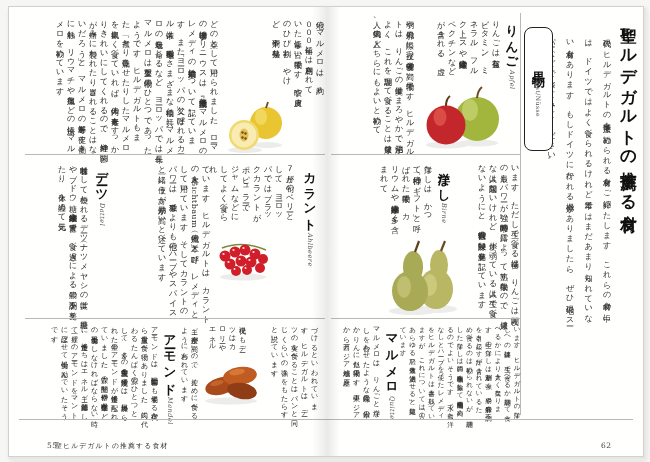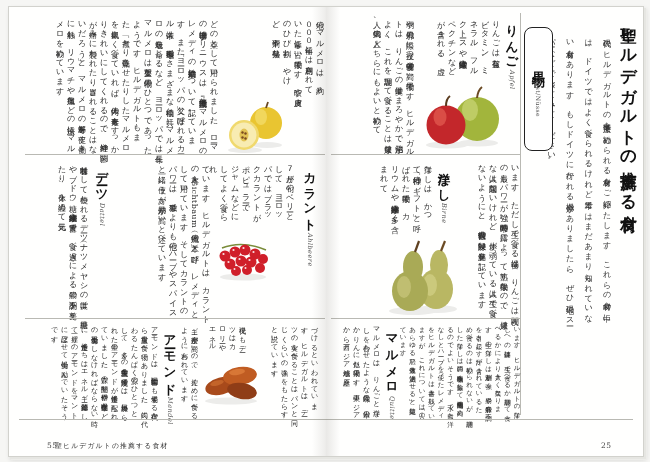--- a/index.html
+++ b/index.html
@@ -95,21 +95,21 @@
   <div class="vt tiny" style="left:382px;top:315px;width:130px;height:95px;">います。ヒルデガルトの洋なしへの評価は、生で食べるか調理して食べるかにより大きく異なります。生の洋なしは刺激が強く、腸や肝臓の不調を引き起こす汁が含まれているため食べるのは勧められないが、調理した洋なしは腸の腐敗物を除去して消化機能を高めるのでよいそうです。水で煮た洋なしとハーブを使ったレメディをヒルデガルトは書き残していますが、これについては「人のあらゆる悪い体液を消滅させる」と絶賛しています。</div>
 
   <div class="sec-head" style="left:374px;top:319px;">
     <span class="head-jp">マルメロ</span><span class="head-latin">Quitte</span>
   </div>
   <div class="vt small" style="left:320px;top:315px;width:52px;height:95px;">マルメロは、りんごと洋なしを合わせたような風味の、日本のかりんに似た果物です。中央アジアから西アジア地域が原産</div>
 
   <div class="rule" style="left:322px;top:147px;width:189px;"></div>
   <div class="rule" style="left:322px;top:311px;width:189px;"></div>
 
-  <div class="hz pagenum" style="left:592px;top:434px;">25</div>
+  <div class="hz pagenum" style="left:592px;top:434px;">62</div>
 
   <div class="vt" style="left:238px;top:8px;width:78px;height:80px;">地のマルメロは、約６０００年前には利用されていた非常に古い果物です。咳や皮膚のひび割れ、やけど、下痢や発熱な</div>
   <svg class="photo" style="left:216px;top:90px;" width="60" height="58" viewBox="0 0 60 58">
     <ellipse cx="20" cy="53" rx="17" ry="3" fill="#ececea"></ellipse>
     <ellipse cx="42" cy="48" rx="15" ry="3" fill="#ececea"></ellipse>
     <circle cx="41" cy="26" r="16" fill="#e9c531"></circle>
     <ellipse cx="36" cy="20" rx="6" ry="8" fill="#f2d964" opacity="0.85"></ellipse>
     <path d="M41 11 l2 -6" stroke="#6b4a23" stroke-width="1.8" fill="none"></path>
     <circle cx="19" cy="38" r="15" fill="#f0d96e"></circle>
     <circle cx="19" cy="38" r="12.5" fill="#f8ecb2"></circle>

